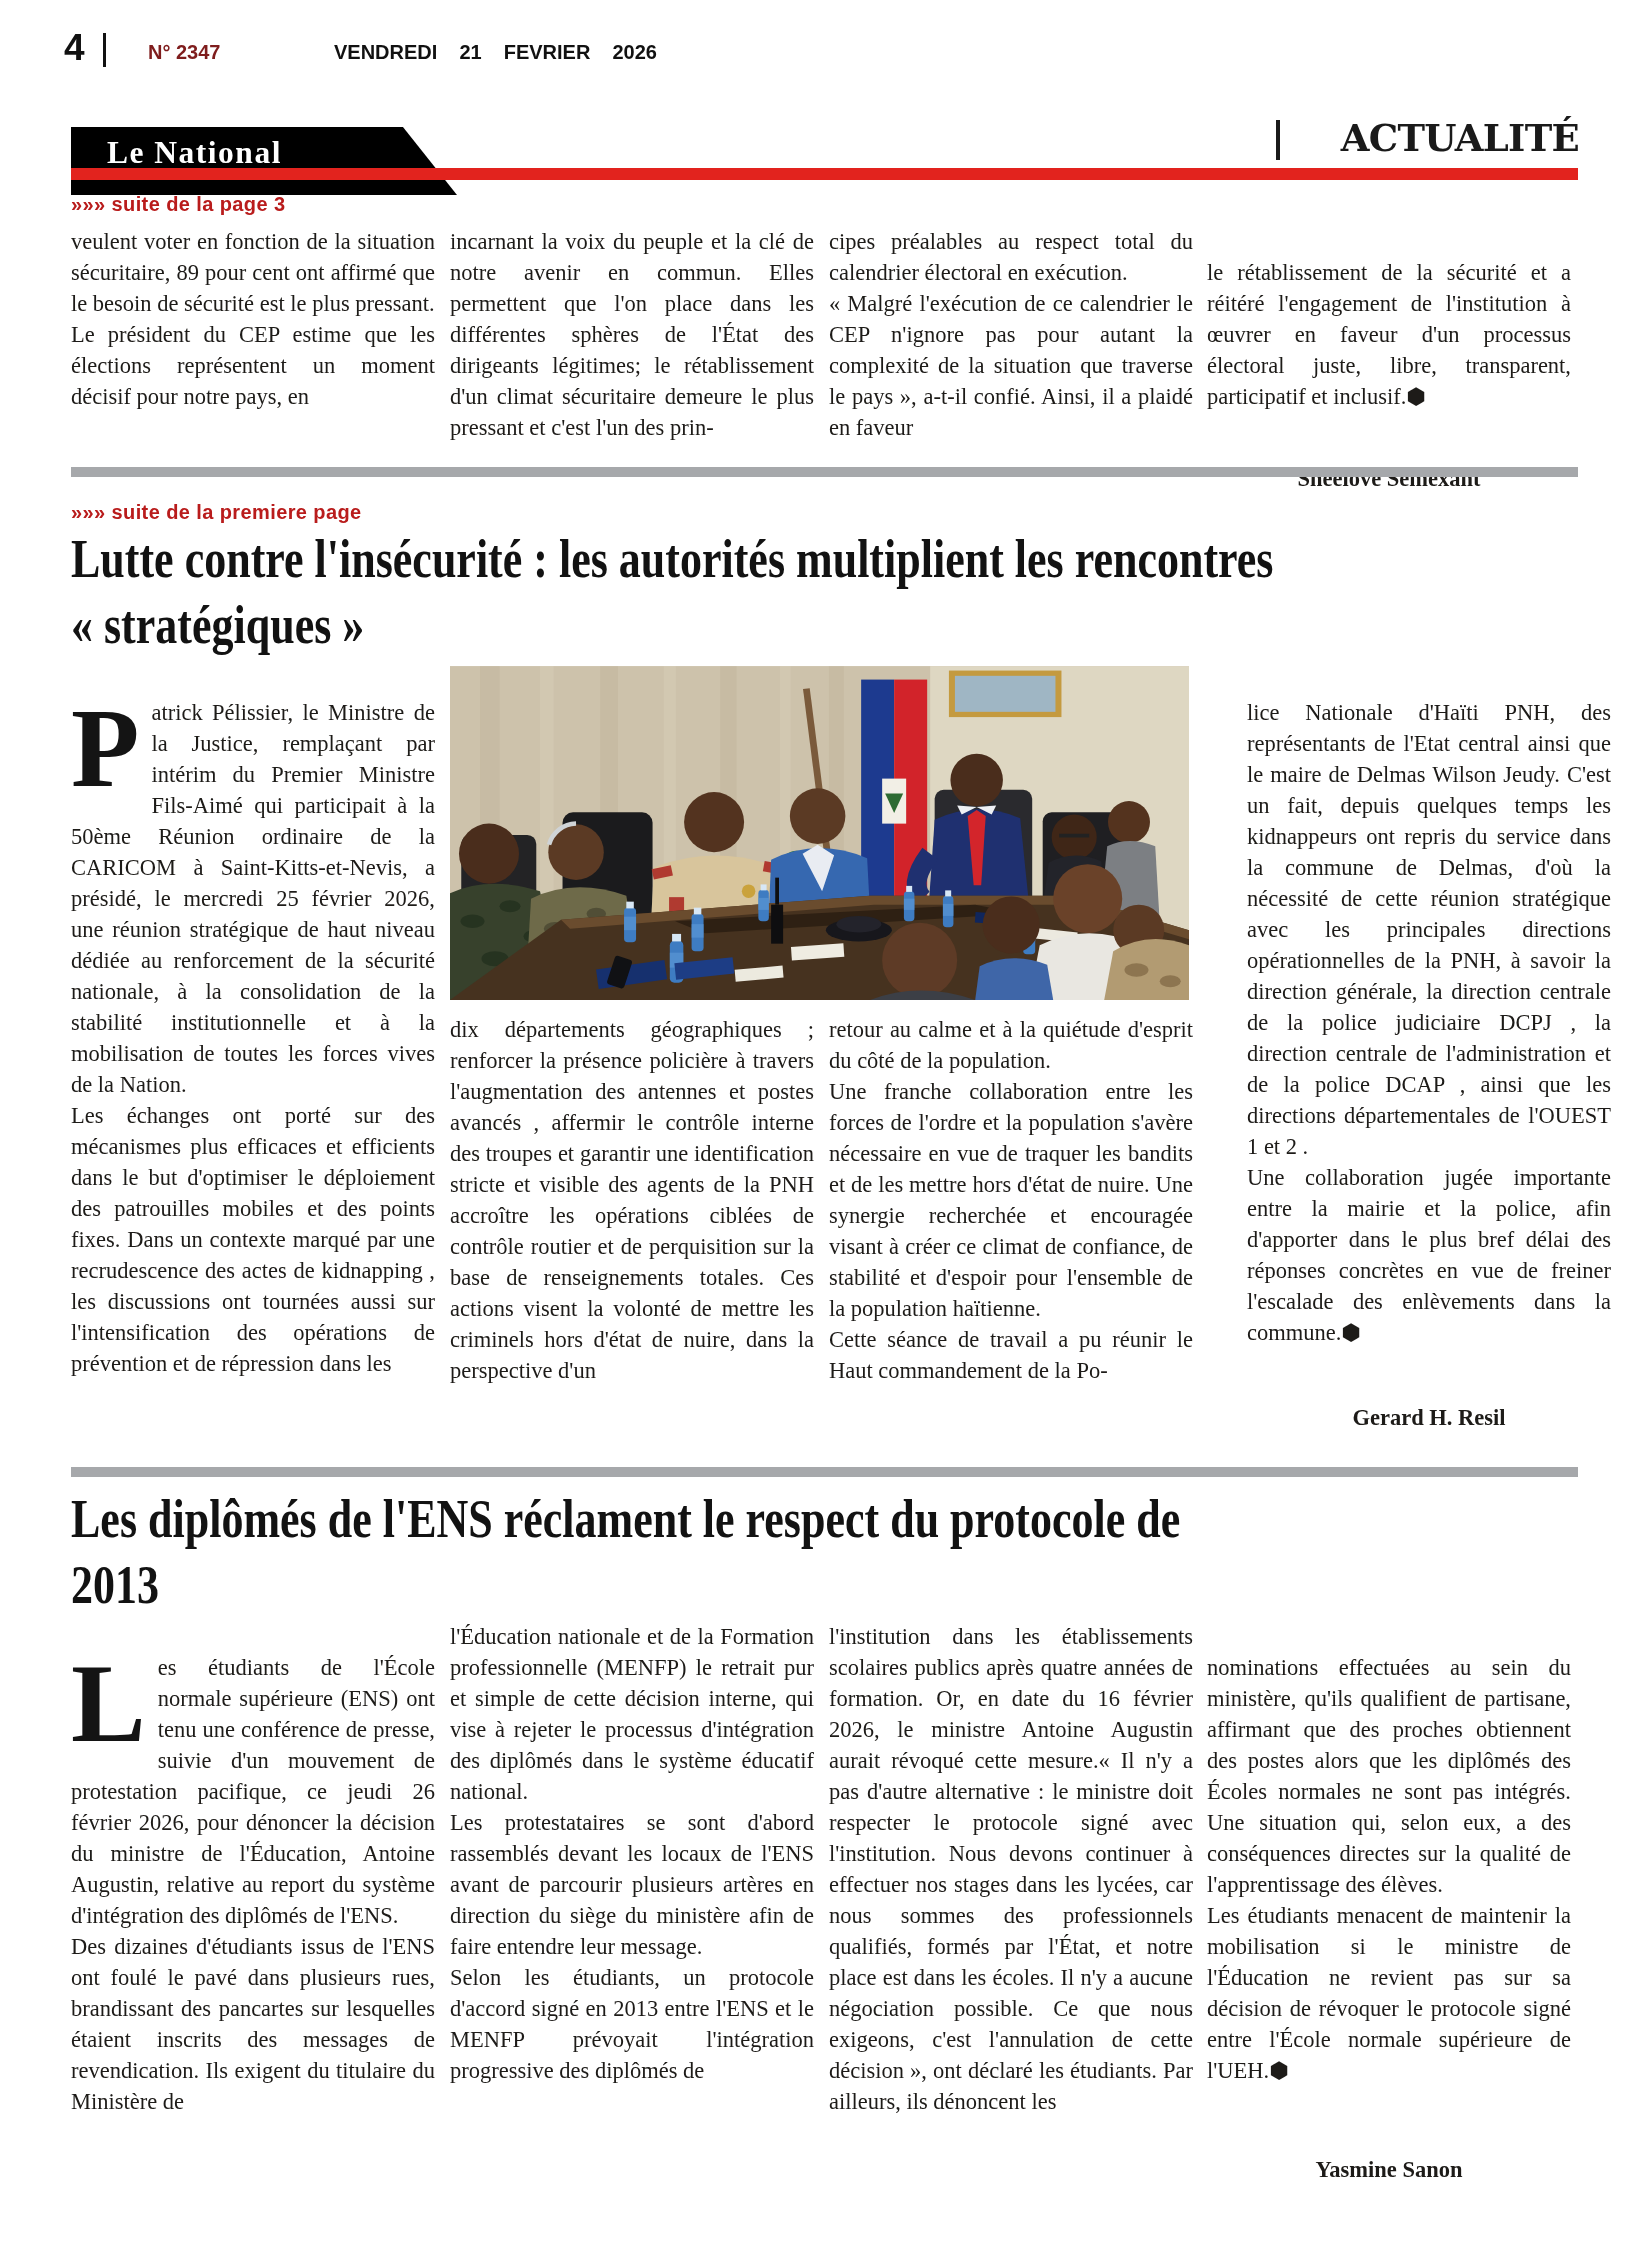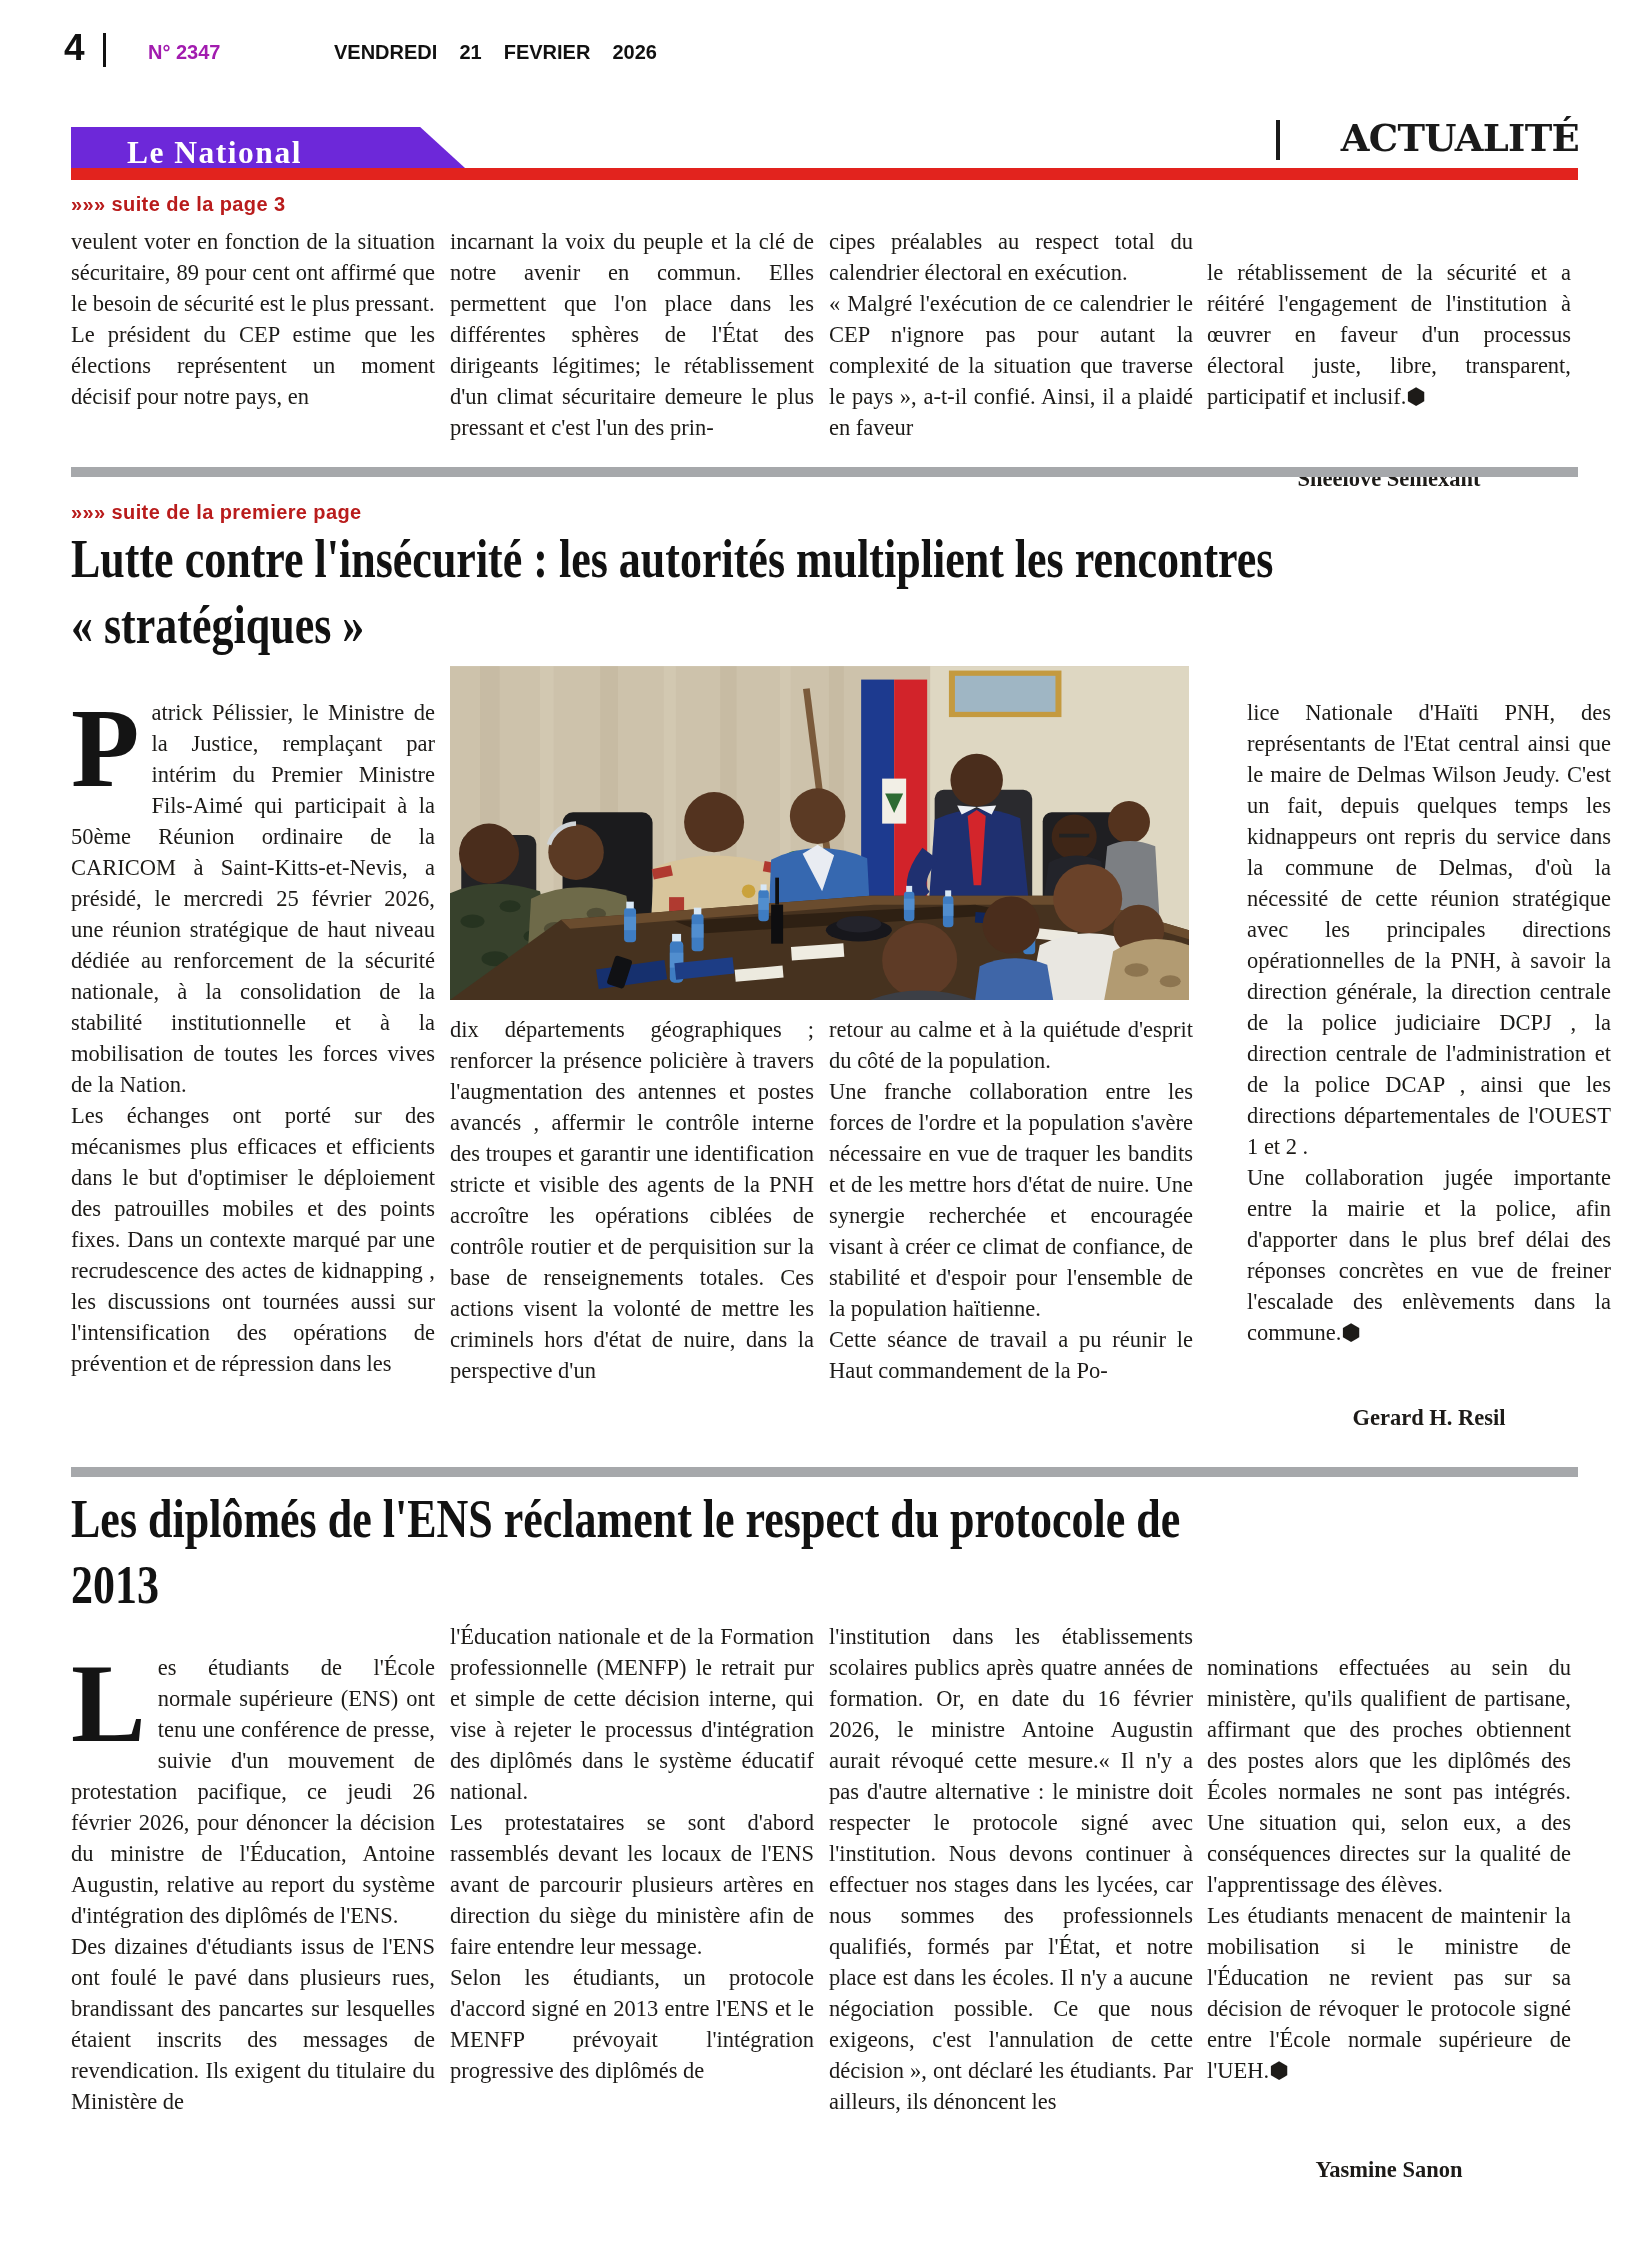--- a/index.html
+++ b/index.html
@@ -2,24 +2,24 @@
 <html style="font-size:12px"><head>
 <meta charset="utf-8">
 <style>
   html,body{margin:0;padding:0;background:#ffffff;}
   body{width:1650px;height:2250px;position:relative;overflow:hidden;
        font-family:"Liberation Serif",serif;color:#1d1b18;}
   .abs{position:absolute;}
   
   .pagenum{left:64px;top:28.5px;font:bold 37px/37px "Liberation Sans",sans-serif;color:#111;}
   .pagebar{left:103px;top:33px;width:3px;height:34px;background:#111;}
-  .issue{left:148px;top:42px;font:bold 20px/20px "Liberation Sans",sans-serif;color:#a21caf;}
+  .issue{left:148px;top:42px;font:bold 20px/20px "Liberation Sans",sans-serif;color:#7f1d1d;}
   .date{left:334px;top:42px;font:bold 20px/20px "Liberation Sans",sans-serif;color:#111;word-spacing:16.5px;}
-  .logo{left:71px;top:127px;width:386px;height:52px;background:#6d28d9;
-        clip-path:polygon(0 0,86% 0,100% 100%,0 100%);padding-left:20px;}
+  .logo{left:71px;top:127px;width:386px;height:68px;background:#000000;
+        clip-path:polygon(0 0,86% 0,100% 100%,0 100%);}
   .logo span{display:block;padding:9px 0 0 36px;font:bold 31.5px/33px "Liberation Serif",serif;
         color:#fff;letter-spacing:1.5px;}
   .redbar{left:71px;top:168px;width:1507px;height:12px;background:#e2231e;}
   .sectbar{left:1276px;top:120px;width:3.7px;height:40px;background:#1a1a1a;}
   .section{right:71px;top:118px;font:bold 37px/40px "DejaVu Serif",serif;color:#1a1a1a;letter-spacing:-0.7px;text-align:center;}
   
   .kicker{font:700 20px/22.5px "Liberation Sans",sans-serif;color:#b91c1c;letter-spacing:0.4px;}
   .col{width:364px;font:22.5px/31px "Liberation Serif",serif;text-align:justify;white-space:pre-line;}
   .byline{font-weight:bold;white-space:normal;text-align:center;}
   .dropcap{float:left;font:bold 112px/87px "Liberation Serif",serif;padding:7.5px 12px 0 0;color:#141414;}

